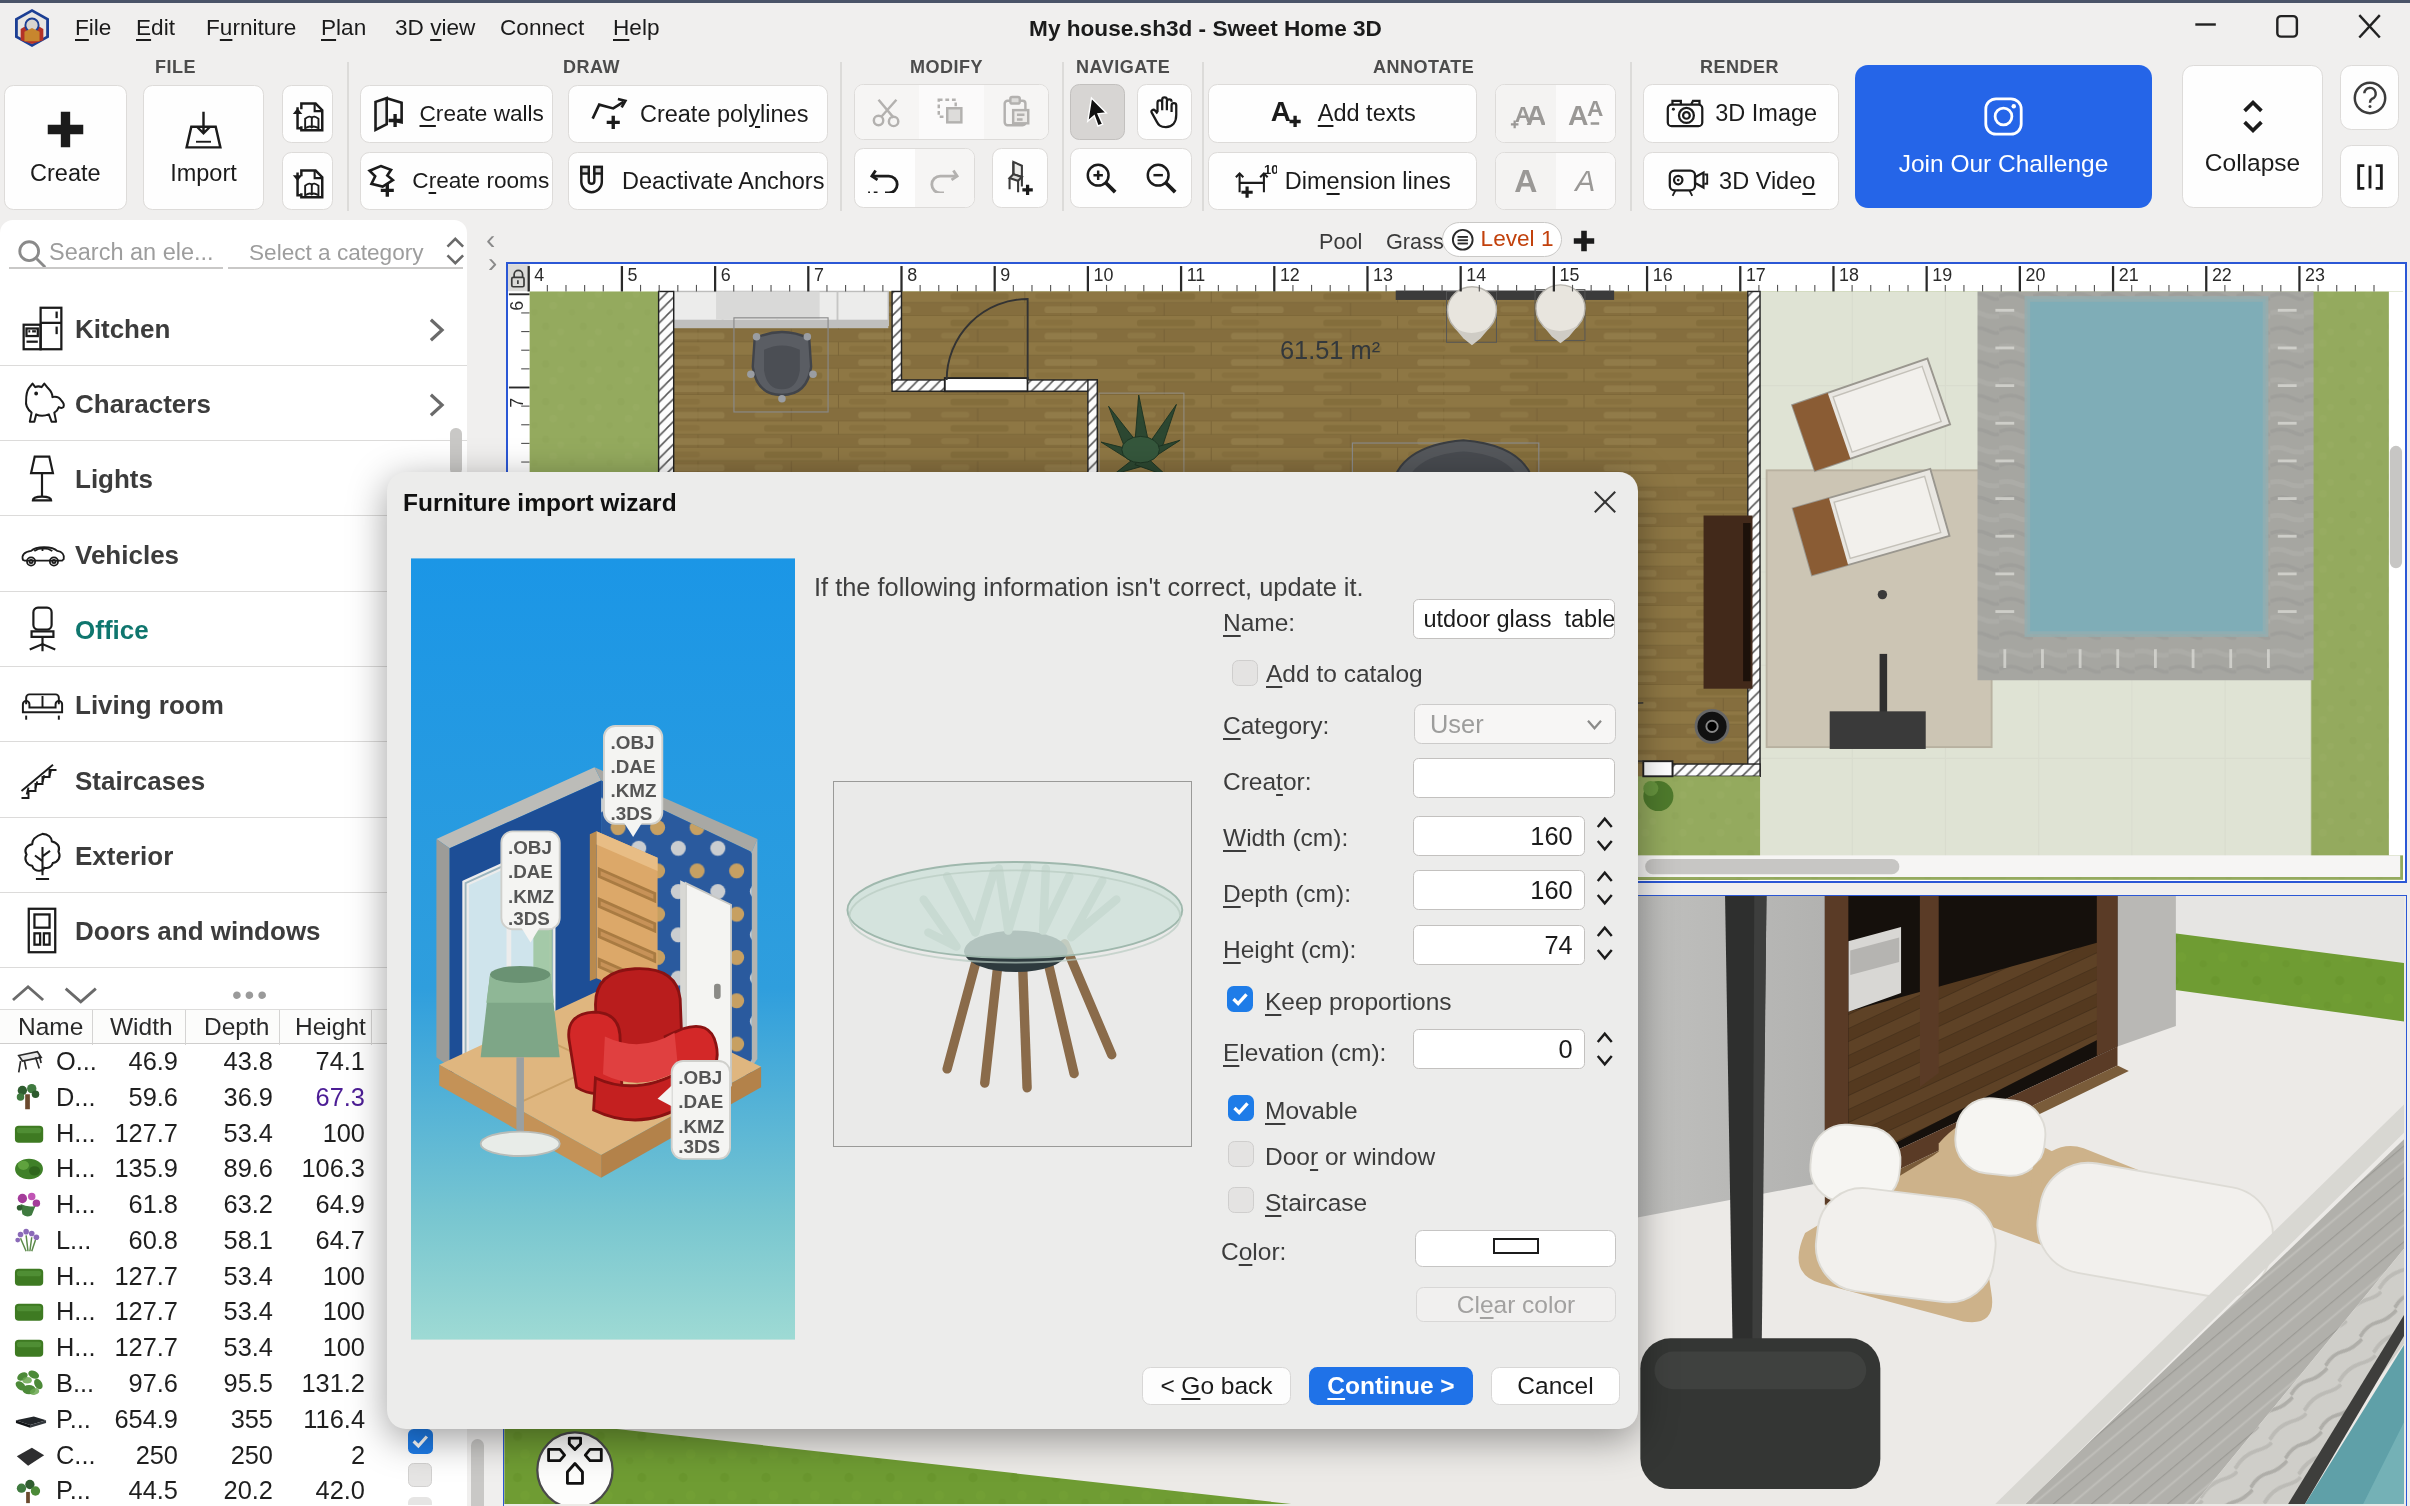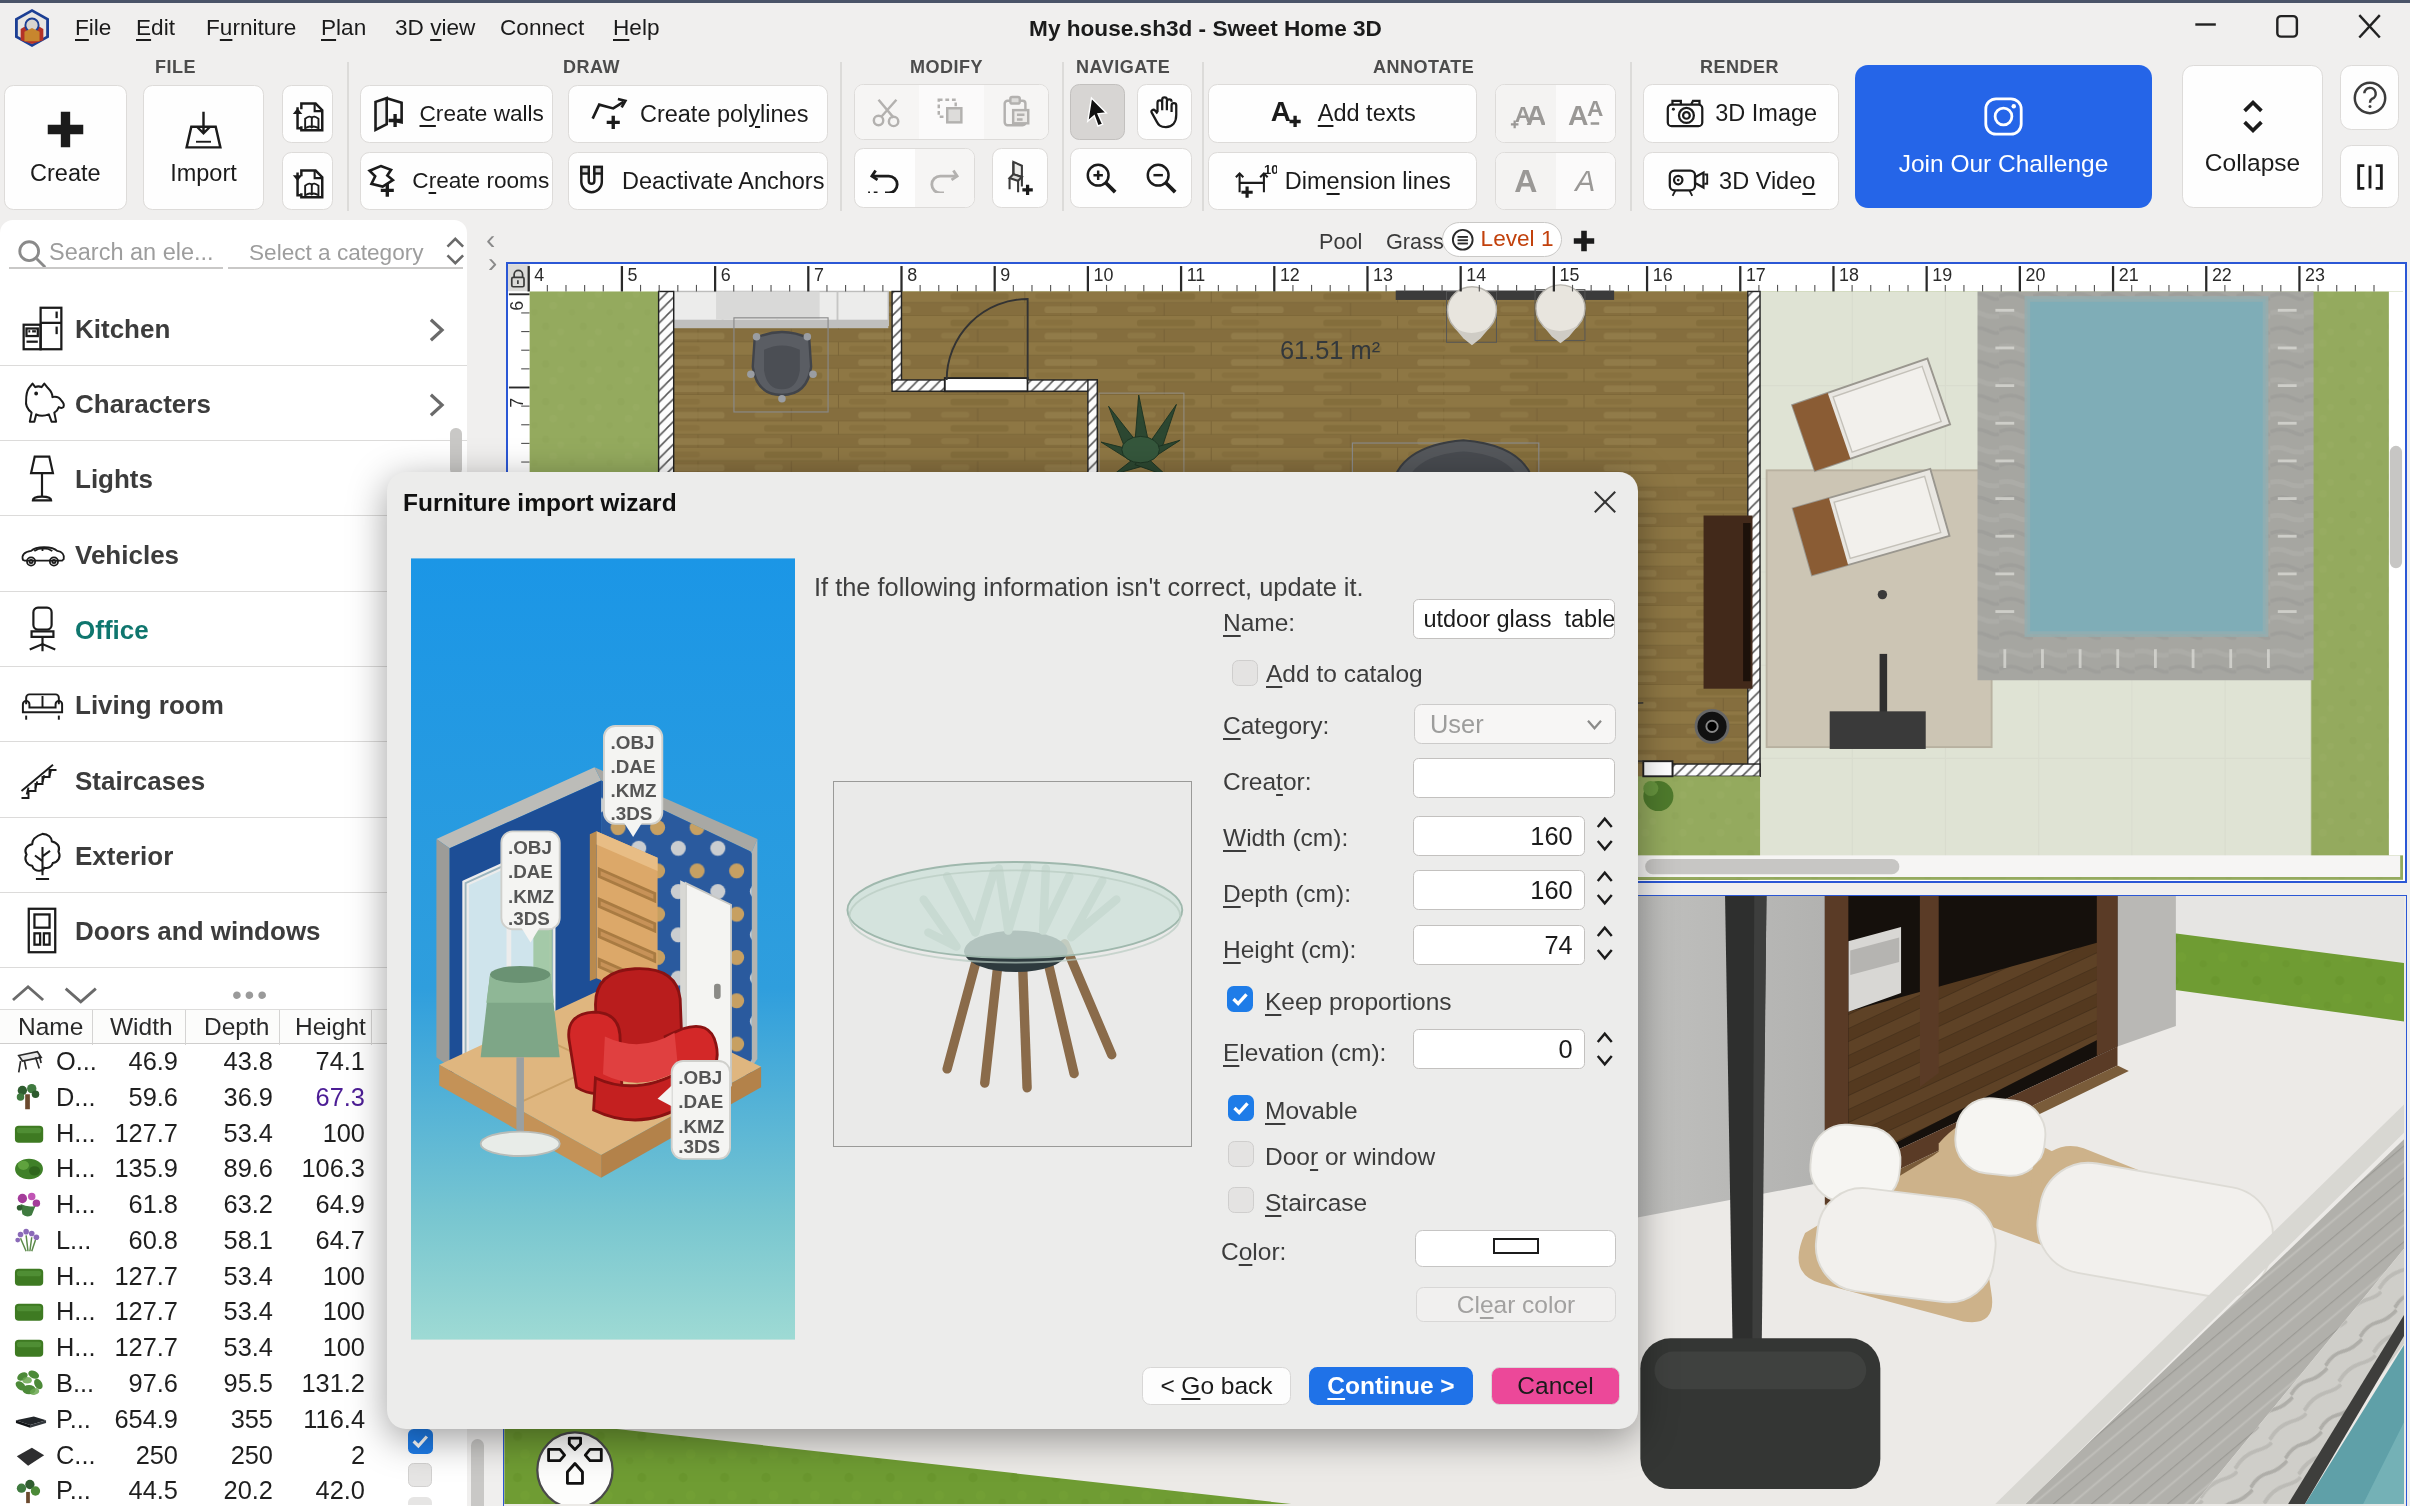--- a/index.html
+++ b/index.html
@@ -1261,15 +1261,15 @@
       </svg></div>
   <div class="ck off" style="left:841px;top:669px;"></div>
   <div class="ck off" style="left:841px;top:715px;"></div>
 
   <div class="abs" style="left:1028px;top:758px;width:201px;height:37px;background:#fff;border:1.9px solid #c6c5c4;border-radius:7.5px;"></div>
   <div class="abs" style="left:1106px;top:766px;width:46px;height:16px;background:#fff;border:2.8px solid #1b1b1b;"></div>
   <div class="abs" style="left:1029px;top:815px;width:200px;height:35px;background:#f1f0ef;border:1.9px solid #d8d7d6;border-radius:7.5px;display:flex;align-items:center;justify-content:center;font-size:24.5px;color:#a2a1a0;">Cl<u>e</u>ar color</div>
 
   <div class="abs" style="left:755px;top:895px;width:149px;height:38px;background:#fdfdfd;border:1.9px solid #d8d7d6;border-radius:8.5px;display:flex;align-items:center;justify-content:center;font-size:24.5px;color:#1b1b1b;">&lt; <u style="margin-left:6.6px;">G</u><span>o back</span></div>
   <div class="abs" style="left:922px;top:895px;width:164px;height:38px;background:#1f72e8;border-radius:8.5px;display:flex;align-items:center;justify-content:center;font-size:24.5px;font-weight:bold;color:#fff;"><u>C</u>ontinue &gt;</div>
-  <div class="abs" style="left:1104px;top:895px;width:129px;height:38px;background:#ec4899;border:1.9px solid #d8d7d6;border-radius:8.5px;display:flex;align-items:center;justify-content:center;font-size:24.5px;color:#1b1b1b;">Cancel</div>
+  <div class="abs" style="left:1104px;top:895px;width:129px;height:38px;background:#ffffff;border:1.9px solid #d8d7d6;border-radius:8.5px;display:flex;align-items:center;justify-content:center;font-size:24.5px;color:#1b1b1b;">Cancel</div>
 </div>
 
 
 </body></html>

